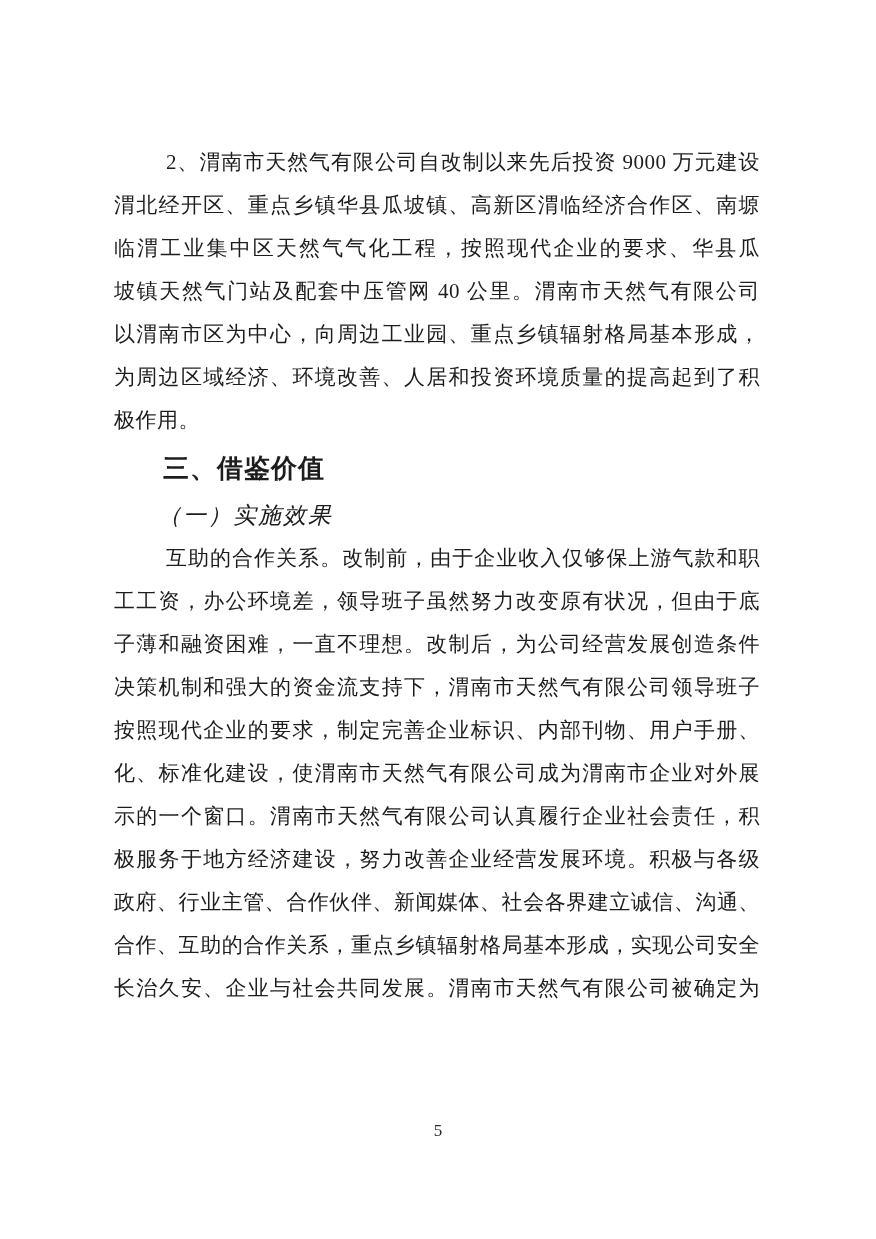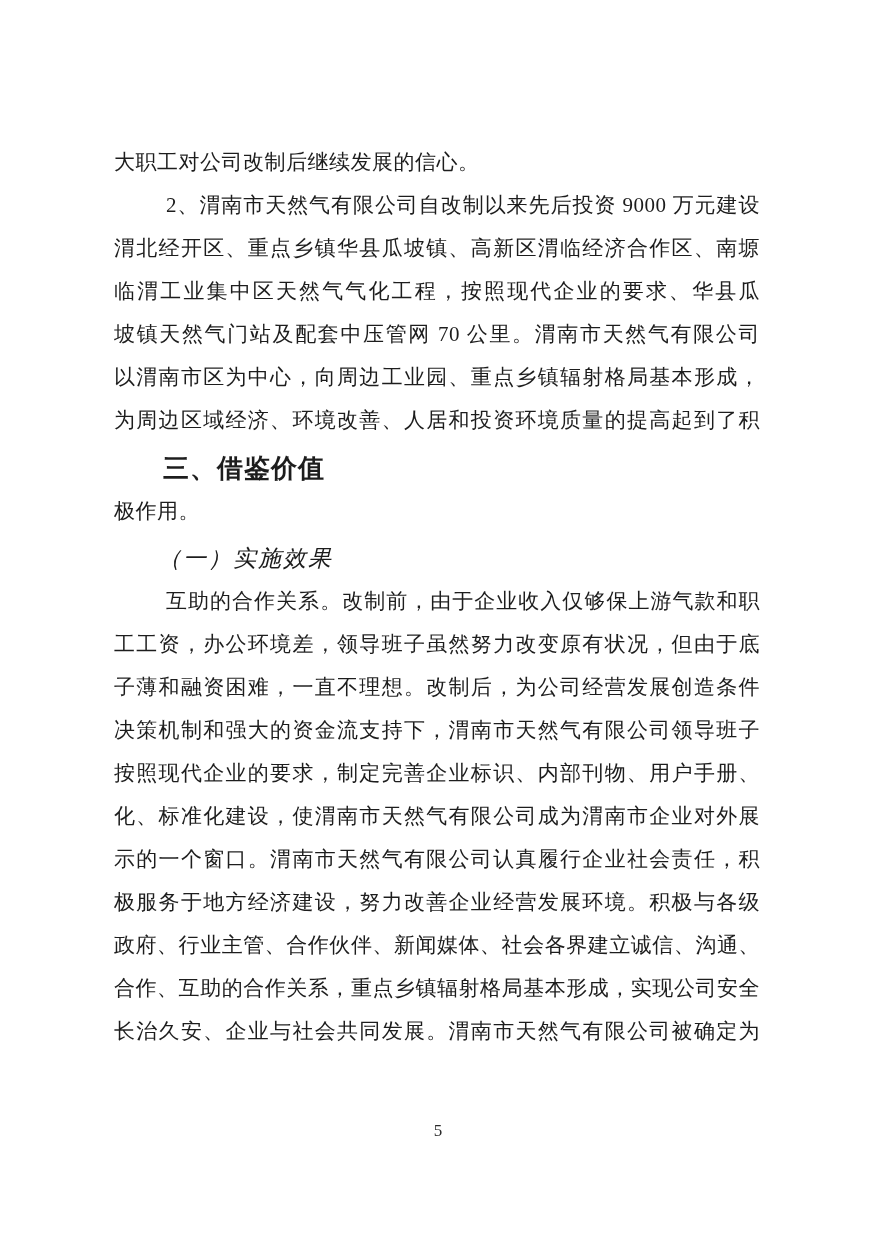--- a/index.html
+++ b/index.html
@@ -67,29 +67,28 @@
     text-align: center;
     font-size: 17px;
     color: #2a2a2a;
   }
 </style>
 </head>
 <body>
 
 <div class="page">
   <div class="content">
-    <div class="line end">大职工对公司改制后继续发展的信心。</div>
     <div class="line indent">2、渭南市天然气有限公司自改制以来先后投资 9000 万元建设</div>
     <div class="line">渭北经开区、重点乡镇华县瓜坡镇、高新区渭临经济合作区、南塬</div>
     <div class="line">临渭工业集中区天然气气化工程，按照现代企业的要求、华县瓜</div>
-    <div class="line">坡镇天然气门站及配套中压管网 70 公里。渭南市天然气有限公司</div>
+    <div class="line">坡镇天然气门站及配套中压管网 40 公里。渭南市天然气有限公司</div>
     <div class="line">以渭南市区为中心，向周边工业园、重点乡镇辐射格局基本形成，</div>
     <div class="line">为周边区域经济、环境改善、人居和投资环境质量的提高起到了积</div>
+    <div class="line end">极作用。</div>
     <div class="line heading">三、借鉴价值</div>
-    <div class="line end">极作用。</div>
     <div class="line subheading">（一）实施效果</div>
     <div class="line indent">互助的合作关系。改制前，由于企业收入仅够保上游气款和职</div>
     <div class="line">工工资，办公环境差，领导班子虽然努力改变原有状况，但由于底</div>
     <div class="line">子薄和融资困难，一直不理想。改制后，为公司经营发展创造条件</div>
     <div class="line">决策机制和强大的资金流支持下，渭南市天然气有限公司领导班子</div>
     <div class="line">按照现代企业的要求，制定完善企业标识、内部刊物、用户手册、</div>
     <div class="line">化、标准化建设，使渭南市天然气有限公司成为渭南市企业对外展</div>
     <div class="line">示的一个窗口。渭南市天然气有限公司认真履行企业社会责任，积</div>
     <div class="line">极服务于地方经济建设，努力改善企业经营发展环境。积极与各级</div>
     <div class="line">政府、行业主管、合作伙伴、新闻媒体、社会各界建立诚信、沟通、</div>

